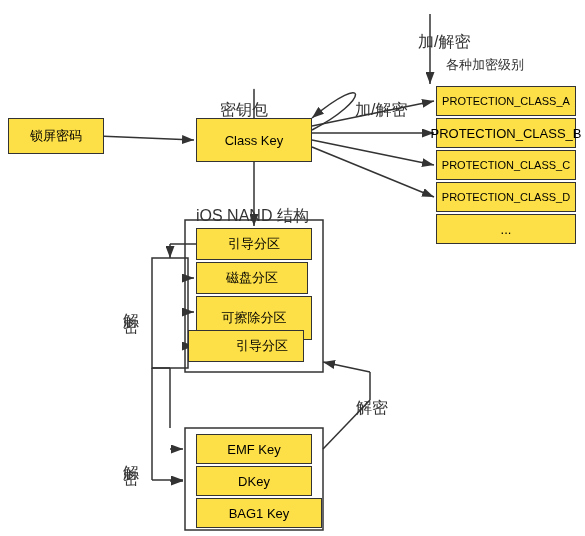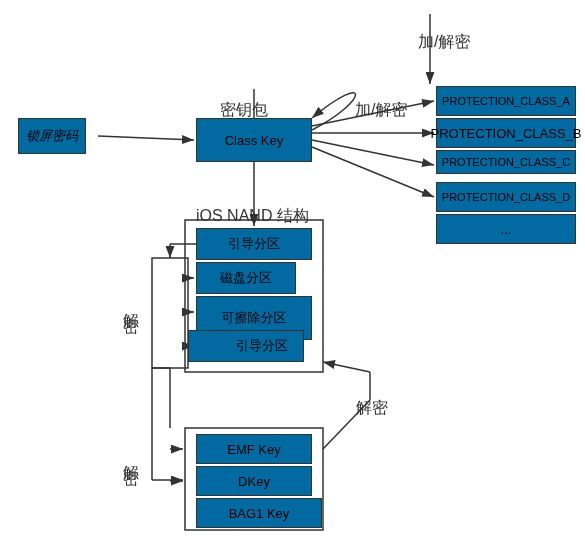--- a/index.html
+++ b/index.html
@@ -13,21 +13,21 @@
       position: relative;
     }
     .diagram {
       position: relative;
       width: 585px;
       height: 536px;
     }
     .box {
       position: absolute;
       border: 1.5px solid #333;
-      background: #0369a1;
+      background: #fde047;
       display: flex;
       align-items: center;
       justify-content: center;
       text-align: left;
       font-size: 13px;
     }
     .label {
       position: absolute;
       font-size: 16px;
       color: #333;
@@ -98,61 +98,62 @@
     <line x1="170" y1="368" x2="152" y2="368" stroke="#333" stroke-width="1.5"></line>
     <line x1="152" y1="368" x2="152" y2="480" stroke="#333" stroke-width="1.5"></line>
     <line x1="152" y1="480" x2="183" y2="480" stroke="#333" stroke-width="1.5" marker-end="url(#arrowhead)"></line>
 
     <line x1="323" y1="449" x2="370" y2="400" stroke="#333" stroke-width="1.5"></line>
     <line x1="370" y1="400" x2="370" y2="372" stroke="#333" stroke-width="1.5"></line>
     <line x1="370" y1="372" x2="323" y2="362" stroke="#333" stroke-width="1.5" marker-end="url(#arrowhead)"></line>
 
   </svg>
 
-  <div class="box" style="left:18px; top:118px; width:68px; height:36px;font-style:italic;">
+  <div class="box" style="left:8px; top:118px; width:96px; height:36px;">
     <span>锁屏密码</span>
   </div>
 
   <div class="box" style="left:196px; top:118px; width:116px; height:44px;">
     <span>Class Key</span>
   </div>
 
   <div class="label" style="left:220px; top:100px;">密钥包</div>
 
   <div class="label" style="left:355px; top:100px;">加/解密</div>
 
   <div class="label" style="left:418px; top:32px;">加/解密</div>
 
+  <div class="label" style="left:446px; top:56px; font-size:13px;">各种加密级别</div>
 
   <div class="box" style="left:436px; top:86px; width:140px; height:30px; font-size:11px;">
     <span>PROTECTION_CLASS_A</span>
   </div>
 
   <div class="box" style="left:436px; top:118px; width:140px; height:30px; font-size:13px;">
     <span>PROTECTION_CLASS_B</span>
   </div>
 
-  <div class="box" style="left:436px; top:150px; width:140px; height:24px; font-size:11px;">
+  <div class="box" style="left:436px; top:150px; width:140px; height:30px; font-size:11px;">
     <span>PROTECTION_CLASS_C</span>
   </div>
 
   <div class="box" style="left:436px; top:182px; width:140px; height:30px; font-size:11px;">
     <span>PROTECTION_CLASS_D</span>
   </div>
 
   <div class="box" style="left:436px; top:214px; width:140px; height:30px; font-size:13px;">
     <span>...</span>
   </div>
 
   <div class="label" style="left:196px; top:206px;">iOS NAND 结构</div>
 
   <div class="box" style="left:196px; top:228px; width:116px; height:32px; border:1.5px solid #333;">
     <span>引导分区</span>
   </div>
-  <div class="box" style="left:196px; top:262px; width:100px; height:32px; border:1.5px solid #333;">
+  <div class="box" style="left:196px; top:262px; width:112px; height:32px; border:1.5px solid #333;">
     <span>磁盘分区</span>
   </div>
   <div class="box" style="left:196px; top:296px; width:116px; height:44px; border:1.5px solid #333;">
     <span>可擦除分区</span>
   </div>
   <div class="box" style="left:188px; top:330px; width:116px; height:32px; border:1.5px solid #333;padding-left:32px;">
     <span>引导分区</span>
   </div>
 
   <div class="label" style="left:120px; top:300px; writing-mode: vertical-rl; letter-spacing: 4px;">解密</div>

